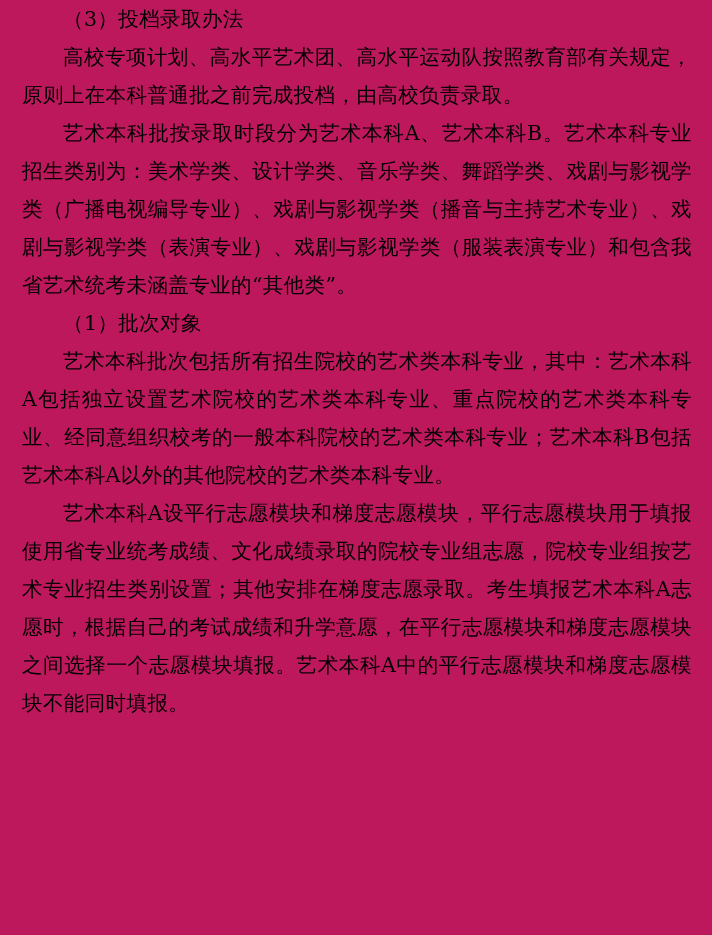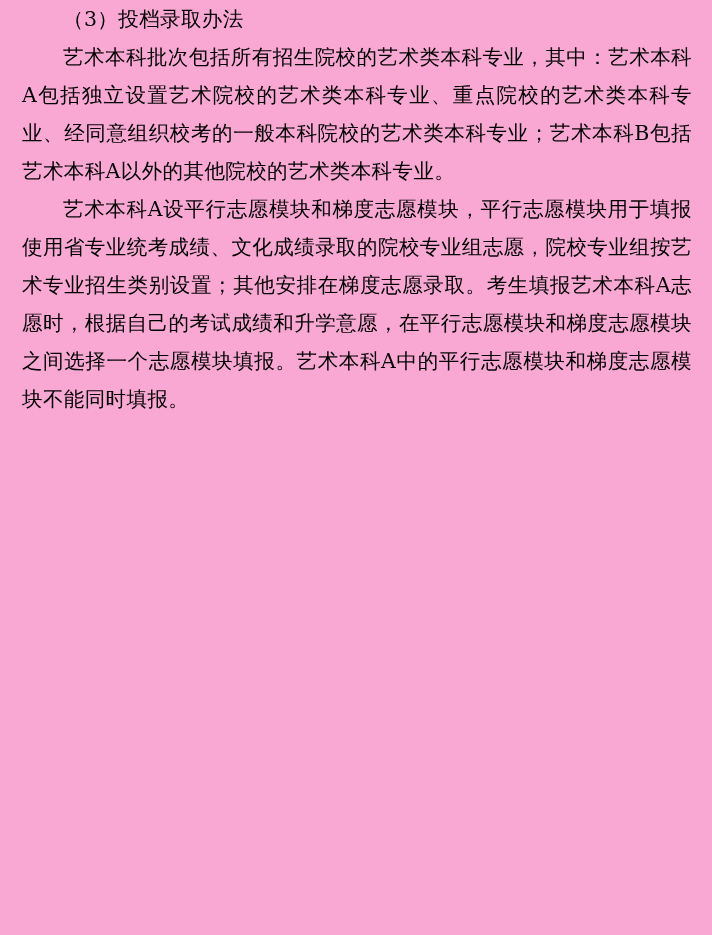--- a/index.html
+++ b/index.html
@@ -9,21 +9,21 @@
   }
 
   body {
     font-family: "DejaVu Serif", "Liberation Serif", serif;
   }
 
   #page {
     position: relative;
     width: 712px;
     height: 935px;
-    background: #f9a8d4;
+    background: #be185d;
     overflow: hidden;
     box-sizing: border-box;
     padding: 0;
   }
 
   #doc-body {
     position: absolute;
     left: 22px;
     top: 0px;
     width: 670px;
@@ -62,23 +62,26 @@
 </style>
 </head>
 <body>
 
 <div id="page">
   <div id="doc-body">
 
     <p class="para heading">（3）投档录取办法</p>
 
 
+    <p class="para">高校专项计划、高水平艺术团、高水平运动队按照教育部有关规定，原则上在本科普通批之前完成投档，由高校负责录取。</p>
 
 
+    <p class="para">艺术本科批按录取时段分为艺术本科A、艺术本科B。艺术本科专业招生类别为：美术学类、设计学类、音乐学类、舞蹈学类、戏剧与影视学类（广播电视编导专业）、戏剧与影视学类（播音与主持艺术专业）、戏剧与影视学类（表演专业）、戏剧与影视学类（服装表演专业）和包含我省艺术统考未涵盖专业的“其他类”。</p>
 
+    <p class="para heading">（1）批次对象</p>
 
     <p class="para">艺术本科批次包括所有招生院校的艺术类本科专业，其中：艺术本科A包括独立设置艺术院校的艺术类本科专业、重点院校的艺术类本科专业、经同意组织校考的一般本科院校的艺术类本科专业；艺术本科B包括艺术本科A以外的其他院校的艺术类本科专业。</p>
 
 
     <p class="para">艺术本科A设平行志愿模块和梯度志愿模块，平行志愿模块用于填报使用省专业统考成绩、文化成绩录取的院校专业组志愿，院校专业组按艺术专业招生类别设置；其他安排在梯度志愿录取。考生填报艺术本科A志愿时，根据自己的考试成绩和升学意愿，在平行志愿模块和梯度志愿模块之间选择一个志愿模块填报。艺术本科A中的平行志愿模块和梯度志愿模块不能同时填报。</p>
 
   </div>
 </div>
 
 </body></html>

